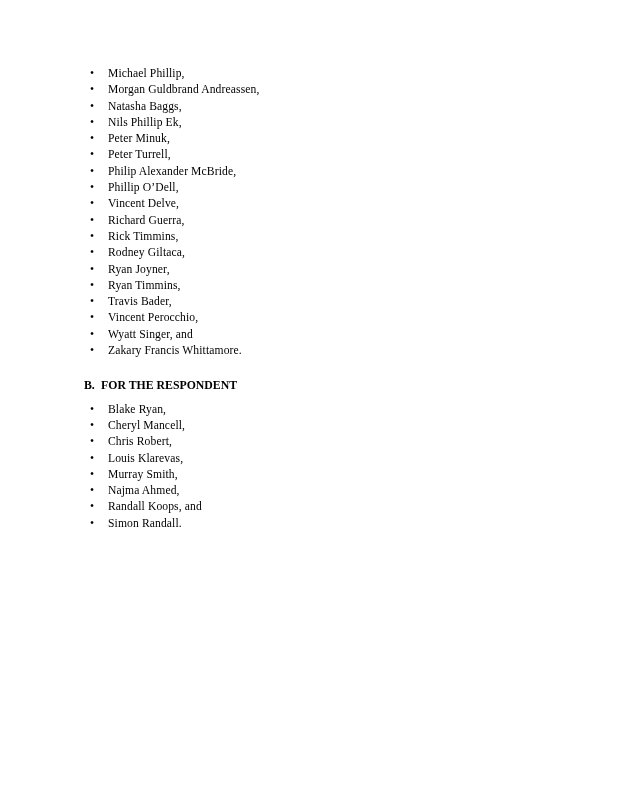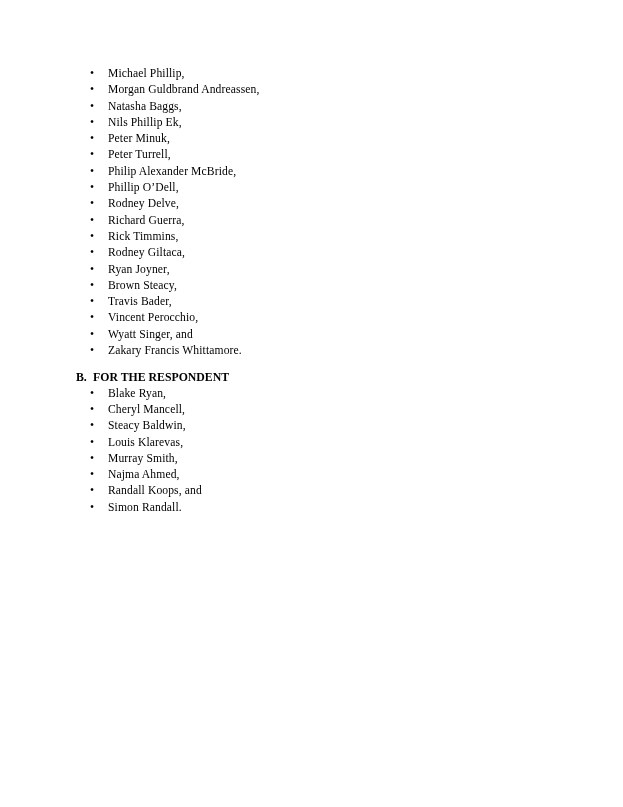--- a/index.html
+++ b/index.html
@@ -52,21 +52,21 @@
   .bullet-item .bullet-glyph {
     position: absolute;
     left: 90px;
     top: 0;
     font-size: 11.6px;
     line-height: 16.3px;
   }
 
   .section-heading {
     position: relative;
-    margin: 0;
+    margin: 8px;
     padding: 0 0 0 76px;
     font-size: 11.8px;
     line-height: 16.3px;
     font-weight: bold;
     white-space: nowrap;
   }
 
   .section-heading .heading-marker {
     display: inline-block;
     width: 17px;
@@ -84,42 +84,42 @@
 
     <ul class="bullet-list" id="applicant-list">
         <li class="bullet-item"><span class="bullet-glyph">•</span><span>Michael Phillip,</span></li>
         <li class="bullet-item"><span class="bullet-glyph">•</span><span>Morgan Guldbrand Andreassen,</span></li>
         <li class="bullet-item"><span class="bullet-glyph">•</span><span>Natasha Baggs,</span></li>
         <li class="bullet-item"><span class="bullet-glyph">•</span><span>Nils Phillip Ek,</span></li>
         <li class="bullet-item"><span class="bullet-glyph">•</span><span>Peter Minuk,</span></li>
         <li class="bullet-item"><span class="bullet-glyph">•</span><span>Peter Turrell,</span></li>
         <li class="bullet-item"><span class="bullet-glyph">•</span><span>Philip Alexander McBride,</span></li>
         <li class="bullet-item"><span class="bullet-glyph">•</span><span>Phillip O’Dell,</span></li>
-        <li class="bullet-item"><span class="bullet-glyph">•</span><span>Rodney Delve,</span></li>
+        <li class="bullet-item"><span class="bullet-glyph">•</span><span>Vincent Delve,</span></li>
         <li class="bullet-item"><span class="bullet-glyph">•</span><span>Richard Guerra,</span></li>
         <li class="bullet-item"><span class="bullet-glyph">•</span><span>Rick Timmins,</span></li>
         <li class="bullet-item"><span class="bullet-glyph">•</span><span>Rodney Giltaca,</span></li>
         <li class="bullet-item"><span class="bullet-glyph">•</span><span>Ryan Joyner,</span></li>
-        <li class="bullet-item"><span class="bullet-glyph">•</span><span>Brown Steacy,</span></li>
+        <li class="bullet-item"><span class="bullet-glyph">•</span><span>Ryan Timmins,</span></li>
         <li class="bullet-item"><span class="bullet-glyph">•</span><span>Travis Bader,</span></li>
         <li class="bullet-item"><span class="bullet-glyph">•</span><span>Vincent Perocchio,</span></li>
         <li class="bullet-item"><span class="bullet-glyph">•</span><span>Wyatt Singer, and</span></li>
         <li class="bullet-item"><span class="bullet-glyph">•</span><span>Zakary Francis Whittamore.</span></li>
       </ul>
 
     <div class="heading-gap"></div>
 
     <div class="section-heading">
       <span class="heading-marker">B.</span><span>FOR THE RESPONDENT</span>
     </div>
 
     <ul class="bullet-list" id="respondent-list">
         <li class="bullet-item"><span class="bullet-glyph">•</span><span>Blake Ryan,</span></li>
         <li class="bullet-item"><span class="bullet-glyph">•</span><span>Cheryl Mancell,</span></li>
-        <li class="bullet-item"><span class="bullet-glyph">•</span><span>Steacy Baldwin,</span></li>
+        <li class="bullet-item"><span class="bullet-glyph">•</span><span>Chris Robert,</span></li>
         <li class="bullet-item"><span class="bullet-glyph">•</span><span>Louis Klarevas,</span></li>
         <li class="bullet-item"><span class="bullet-glyph">•</span><span>Murray Smith,</span></li>
         <li class="bullet-item"><span class="bullet-glyph">•</span><span>Najma Ahmed,</span></li>
         <li class="bullet-item"><span class="bullet-glyph">•</span><span>Randall Koops, and</span></li>
         <li class="bullet-item"><span class="bullet-glyph">•</span><span>Simon Randall.</span></li>
       </ul>
 
   </div>
 </div>
 

